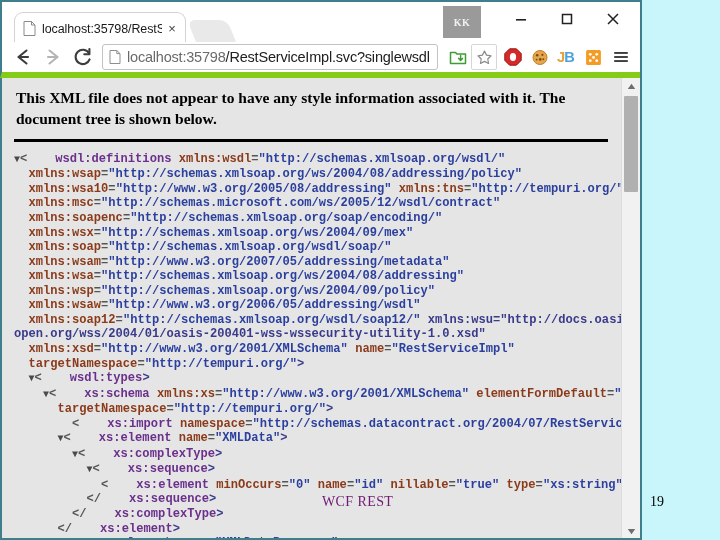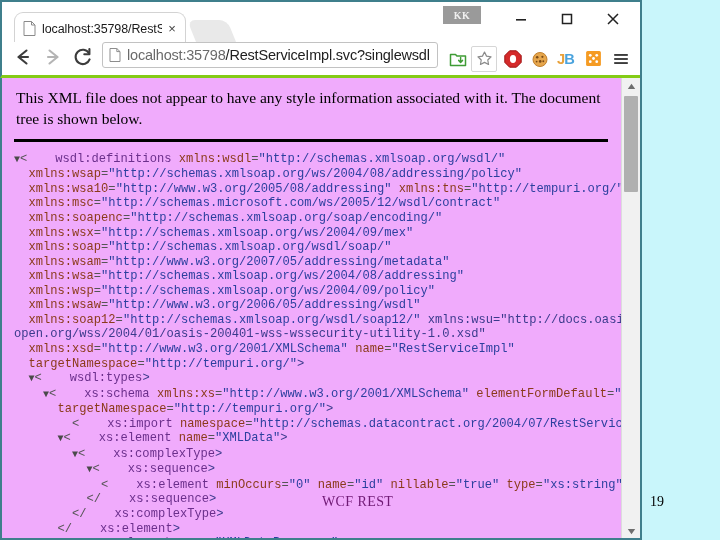--- a/index.html
+++ b/index.html
@@ -89,21 +89,21 @@
     width: 40px; height: 24px;
     background: #e9e9e9;
     border-radius: 8px 8px 0 0;
     transform: skewX(22deg);
     cursor: pointer;
   }
 
   .winbadge {
     position: absolute;
     right: 159px; top: 4px;
-    width: 38px; height: 18px;
+    width: 38px; height: 32px;
     background: #9a9a9a;
     color: #f0f0f0;
     font-size: 10px;
     font-weight: bold;
     font-family: "Liberation Serif", serif;
     display: flex; align-items: center; justify-content: center;
     letter-spacing: 0.5px;
     cursor: pointer;
   }
 
@@ -122,23 +122,24 @@
   }
   .winbtn svg { display: block; }
 
   
   .navbar {
     position: relative;
     height: 36px;
     background: #ffffff;
     border-left: 2px solid #3f7f8c;
     display: flex;
+    align-items: center;
     padding: 0 6px 0 6px;
     box-sizing: border-box;
-    border-bottom: 3px solid #84cc16;
+    border-bottom: 6px solid #84cc16;
   }
   .navbtn {
     width: 30px; height: 30px;
     display: flex; align-items: center; justify-content: center;
     cursor: pointer;
     flex: 0 0 auto;
   }
   .navbtn.disabled { opacity: 0.38; }
 
   .omnibox {
@@ -185,23 +186,24 @@
     height: calc(540px - 42px - 36px);
     border-left: 2px solid #3f7f8c;
     box-sizing: border-box;
     background: #ffffff;
     overflow: hidden;
   }
   .page {
     position: absolute;
     left: 0; top: 0; right: 18px; bottom: 0;
     overflow: hidden;
-    background: #f0abfc;
+    background: #e5e5e5;
     padding: 8px 6px 16px 10px;
     box-sizing: border-box;
+    font-weight: bold;
   }
 
   .notice {
     font-family: "Liberation Serif", serif;
     font-size: 15.5px;
     line-height: 1.35;
     color: #000;
     margin: 2px 8px 0 4px;
   }
   .hr {

